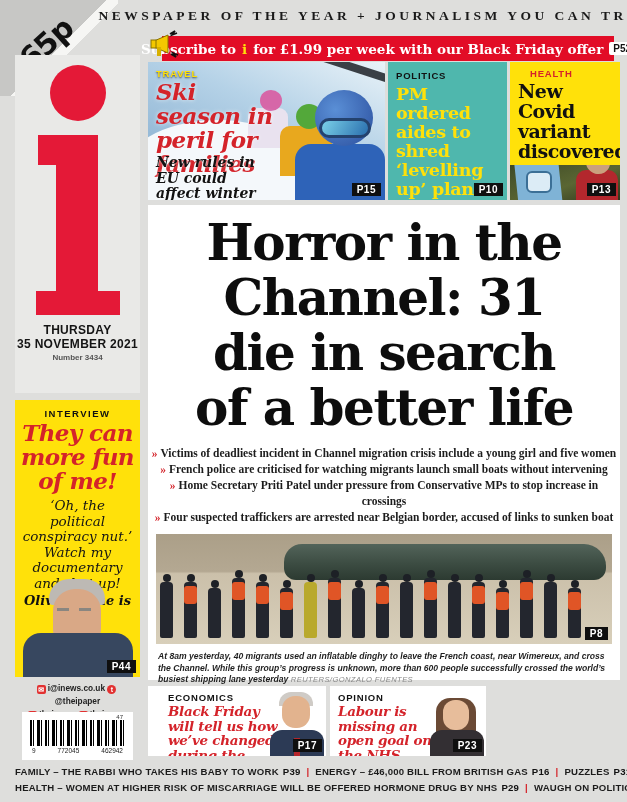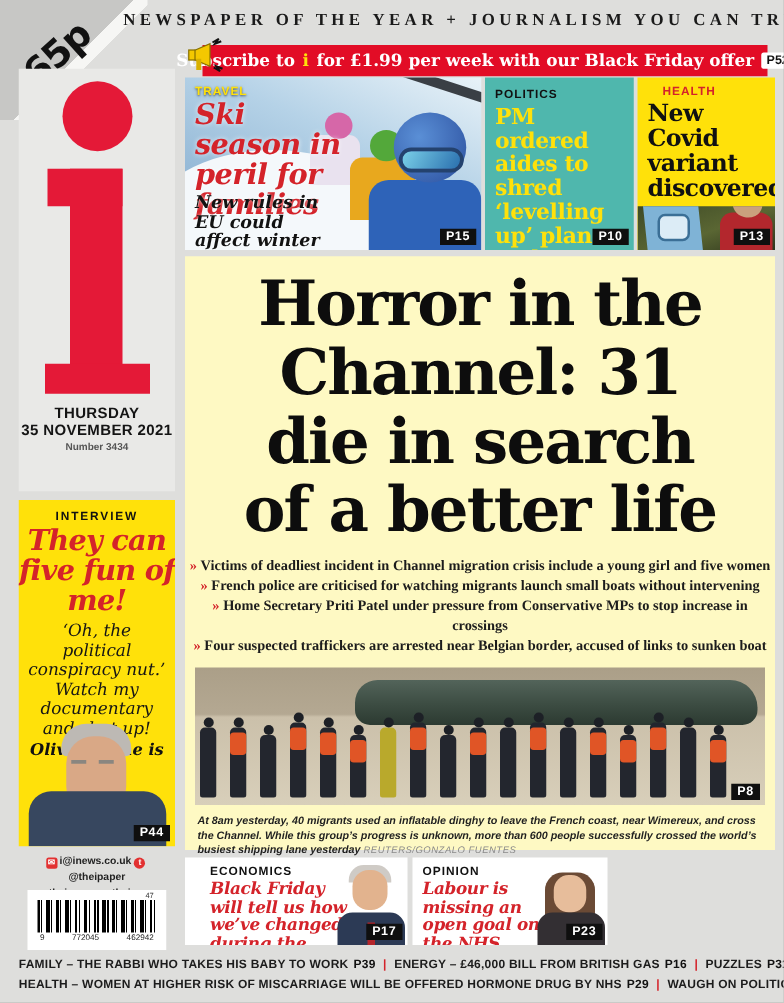--- a/index.html
+++ b/index.html
@@ -138,21 +138,21 @@
     position:absolute; left:22px; top:712px; width:111px; height:48px; background:#fff;
     padding:8px 8px 2px;
   }
   .bars {
     position:relative; height:26px;
     background:repeating-linear-gradient(90deg,#000 0 2px,#fff 2px 3px,#000 3px 4px,#fff 4px 7px,#000 7px 10px,#fff 10px 11px,#000 11px 12px,#fff 12px 15px);
   }
   .bc-47 { position:absolute; right:10px; top:2px; font-size:6px; color:#333; }
   .bc-num { display:flex; justify-content:space-between; font-size:6.5px; color:#222; padding:1px 2px 0; }
   
-  .main-box { position:absolute; left:148px; top:205px; width:472px; height:475px; background:#fef9c3; }
+  .main-box { position:absolute; left:148px; top:205px; width:472px; height:475px; background:#ffffff; }
   .headline {
     margin-top:10px; text-align:center;
     font-family:"DejaVu Serif", serif; font-weight:bold;
     font-size:50px; line-height:55px; letter-spacing:-1.5px; color:#0d0d0d;
   }
   .bullets { margin-top:10px; text-align:center; font-family:"Liberation Serif",serif; font-size:11.5px; line-height:16px; color:#1c1c1c; font-weight:bold; }
   .bullets .mark { color:#d4232a; margin-right:3px; }
   .photo { position:relative; margin:9px 8px 0; height:110px; overflow:hidden;
     background:linear-gradient(180deg,#ab9f88 0%,#b4a892 34%,#cbc0aa 36%,#d8cfba 100%); }
   .dinghy {
@@ -285,21 +285,21 @@
     </div>
     <div class="dateline">
       <div>THURSDAY</div>
       <div>35 NOVEMBER 2021</div>
     </div>
     <div class="issue-no">Number 3434</div>
   </div>
 
   <div class="interview">
     <div class="kicker">INTERVIEW</div>
-    <h2>They can five fun of me!</h2>
+    <h2>They can more fun of me!</h2>
     <div class="quote">‘Oh, the political conspiracy nut.’ Watch my documentary and shut up!</div>
     <div class="byline">Oliver Stone is back</div>
     <div class="stone">
       <div class="hair"></div>
         <div class="face"></div>
       <div class="brow" style="left:42px;"></div>
         <div class="brow" style="left:64px;"></div>
       <div class="shoulders"></div>
     </div>
     <span class="pb">P44</span>

